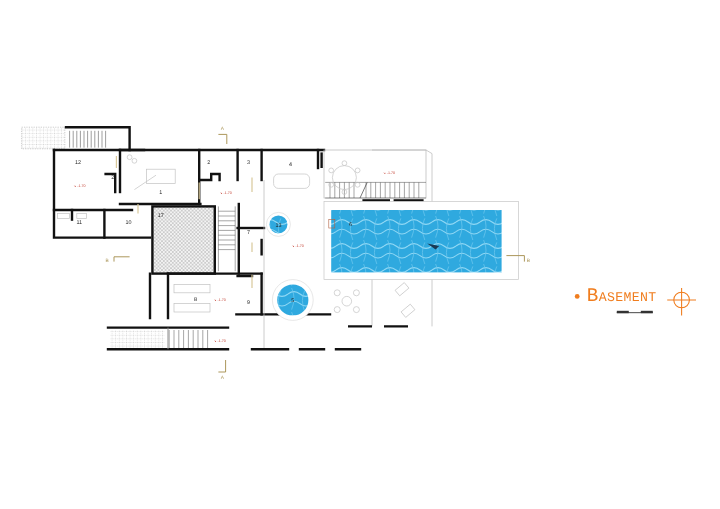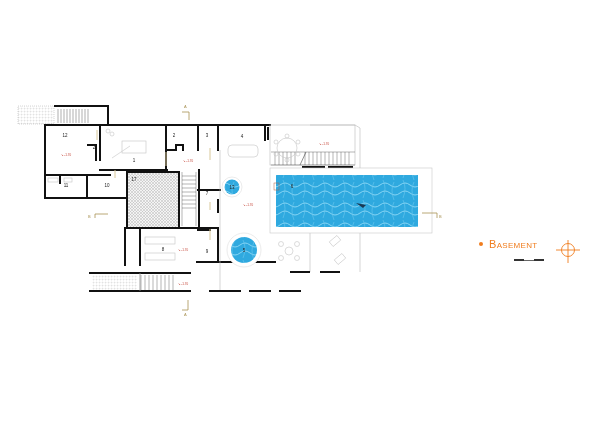--- a/index.html
+++ b/index.html
@@ -3,21 +3,21 @@
 <meta charset="utf-8">
 <style>
   html, body { margin:0; padding:0; background:#ffffff; }
   body { width:600px; height:424px; position:relative; overflow:hidden; font-family:"Liberation Sans", sans-serif; }
   #plan { position:absolute; left:0; top:0; width:600px; height:424px; }
   .rlabel { font-family:"Liberation Sans", sans-serif; font-size:4.5px; fill:#222; text-anchor:middle; }
   .lvl { font-family:"Liberation Sans", sans-serif; font-size:3px; fill:#c0392b; }
   .sec { font-family:"Liberation Sans", sans-serif; font-size:4px; fill:#a89254; }
   .title-wrap { position:absolute; left:479px; top:238px; display:flex; align-items:center; }
   .title-dot { width:4px; height:4px; background:#f07d1e; border-radius:50%; margin-right:6px; }
-  .title-text { color:#f07d1e; font-size:11px; letter-spacing:0.3px; font-variant:small-caps; font-family:Liberation Sans, sans-serif; }
+  .title-text { color:#f07d1e; font-size:16px; letter-spacing:0.3px; font-variant:small-caps; font-family:Liberation Mono, monospace; }
   .scale { position:absolute; left:514px; top:257px; width:30px; height:3px; border-bottom:1px solid #666; }
   .scale::before { content:""; position:absolute; left:0; bottom:-1px; width:10px; height:2px; background:#333; }
   .scale::after { content:""; position:absolute; left:20px; bottom:-1px; width:10px; height:2px; background:#333; }
 </style>
 </head>
 <body>
 
 <svg id="plan" viewBox="0 0 600 424" xmlns="http://www.w3.org/2000/svg">
   <defs>
     <pattern id="hatch" width="3" height="3" patternUnits="userSpaceOnUse">

